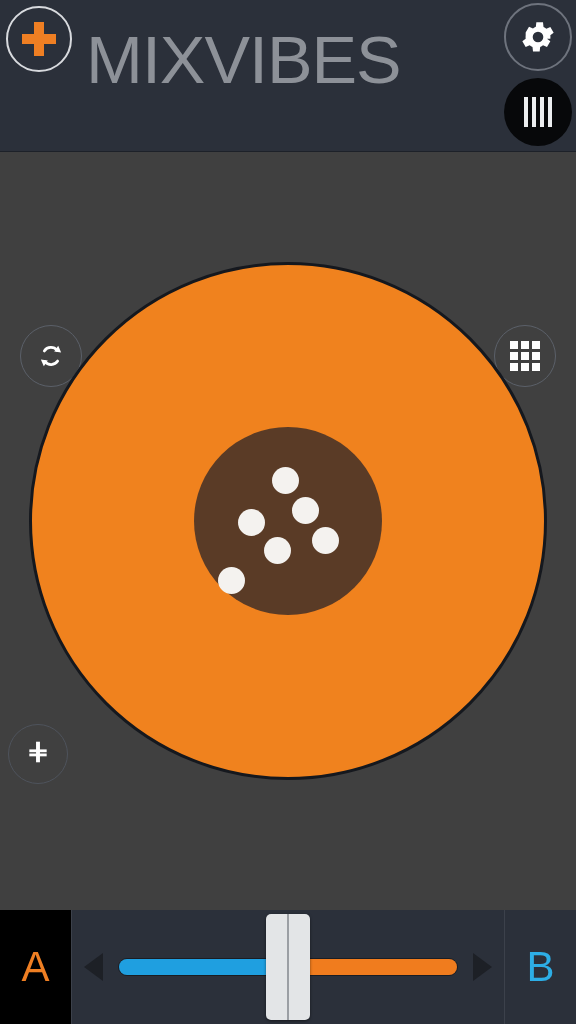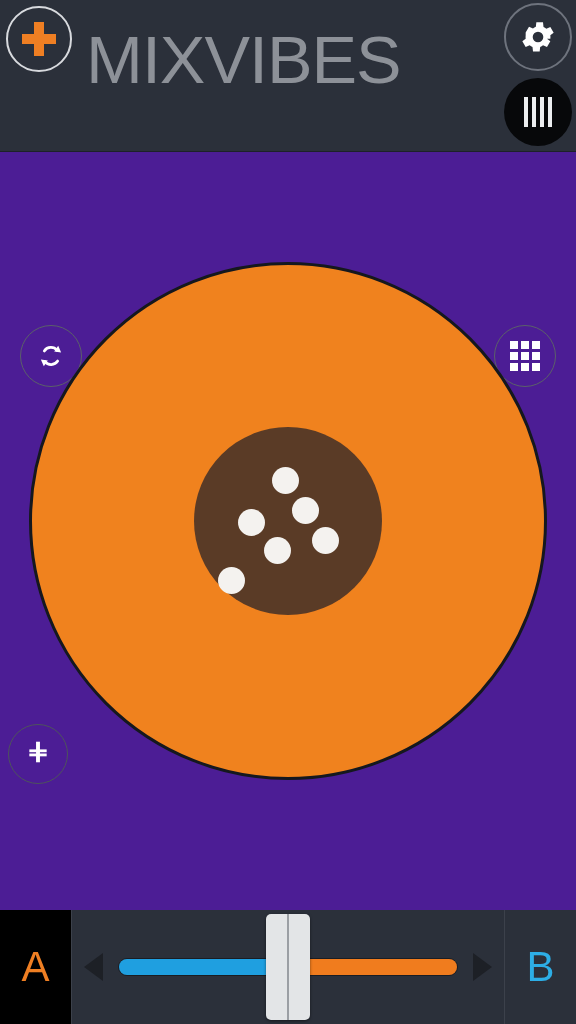--- a/index.html
+++ b/index.html
@@ -6,21 +6,21 @@
   * { margin:0; padding:0; box-sizing:border-box; }
   html, body {
     width:576px; height:1024px;
     background:#282d36;
     font-family:"Liberation Sans", sans-serif;
     overflow:hidden;
   }
   #app {
     position:relative;
     width:576px; height:1024px;
-    background:#4c1d95;
+    background:#404040;
   }
 
   
   .header {
     position:absolute; left:0; top:0;
     width:576px; height:152px;
     background:#2b303a;
     border-bottom:1px solid #1d2129;
   }
   .circle-btn {

